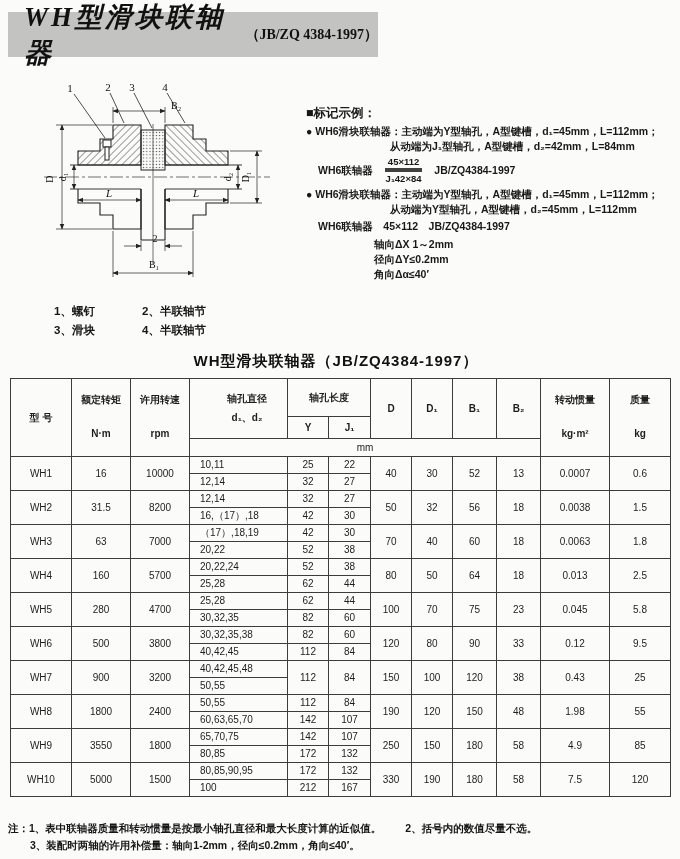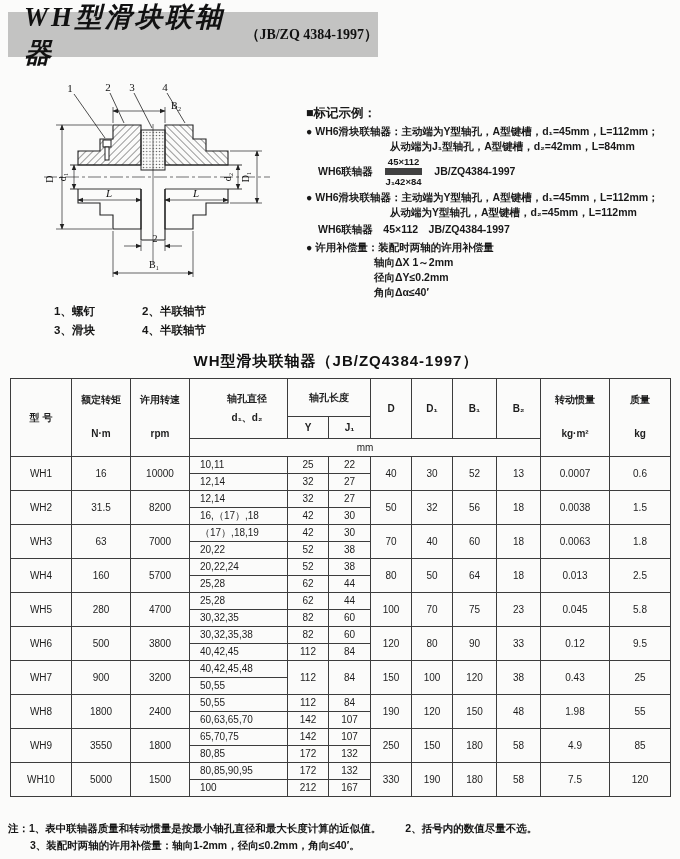--- a/index.html
+++ b/index.html
@@ -31,21 +31,21 @@
   .legend {
     display:grid; grid-template-columns:88px 140px; row-gap:4px;
     margin:6px 0 0 46px; font-size:11.5px; font-weight:700; color:#161616;
   }
   .marking-col { flex:1; padding:26px 0 0 6px; font-size:10.5px; font-weight:600; line-height:15px; color:#181818; }
   .mk-heading { font-size:12.5px; font-weight:700; margin-bottom:3px; }
   .mk-line { white-space:nowrap; }
   .mk-indent { padding-left:84px; }
   .mk-desig { display:flex; align-items:center; gap:12px; padding-left:12px; margin:2px 0 3px 0; }
   .fraction { display:inline-flex; flex-direction:column; text-align:center; font-size:9.5px; line-height:11px; }
-  .frac-top { border-bottom:7px solid #404040; padding:0 3px 1px 3px; }
+  .frac-top { border-bottom:4px solid #404040; padding:0 3px 1px 3px; }
   .frac-bottom { padding-top:1px; }
   .mk-comp-item { padding-left:68px; }
   
   .table-title {
     position:absolute; top:352px; left:0; width:672px; text-align:center;
     font-size:15px; font-weight:700; letter-spacing:1px; color:#111;
   }
   table.spec {
     position:absolute; top:378px; left:10px; width:661px;
     border-collapse:collapse; table-layout:fixed; background:#fbfbfa;
@@ -193,21 +193,20 @@
         <span>WH6联轴器</span>
         <span class="fraction">
           <span class="frac-top">45×112</span>
           <span class="frac-bottom">J₁42×84</span>
         </span>
         <span>JB/ZQ4384-1997</span>
       </div>
       <div class="mk-line">● WH6滑块联轴器：主动端为Y型轴孔，A型键槽，d₁=45mm，L=112mm；</div>
       <div class="mk-line mk-indent">从动端为Y型轴孔，A型键槽，d₂=45mm，L=112mm</div>
       <div class="mk-line" style="padding-left:12px; margin:2px 0 3px 0;">WH6联轴器　45×112　JB/ZQ4384-1997</div>
-      <div class="mk-line">● 许用补偿量：装配时两轴的许用补偿量</div>
       <div class="mk-line mk-comp-item">轴向ΔX 1～2mm</div>
       <div class="mk-line mk-comp-item">径向ΔY≤0.2mm</div>
       <div class="mk-line mk-comp-item">角向Δα≤40′</div>
     </div>
   </div>
 
   <div class="table-title">WH型滑块联轴器（JB/ZQ4384-1997）</div>
 
   <table class="spec">
     <colgroup>

